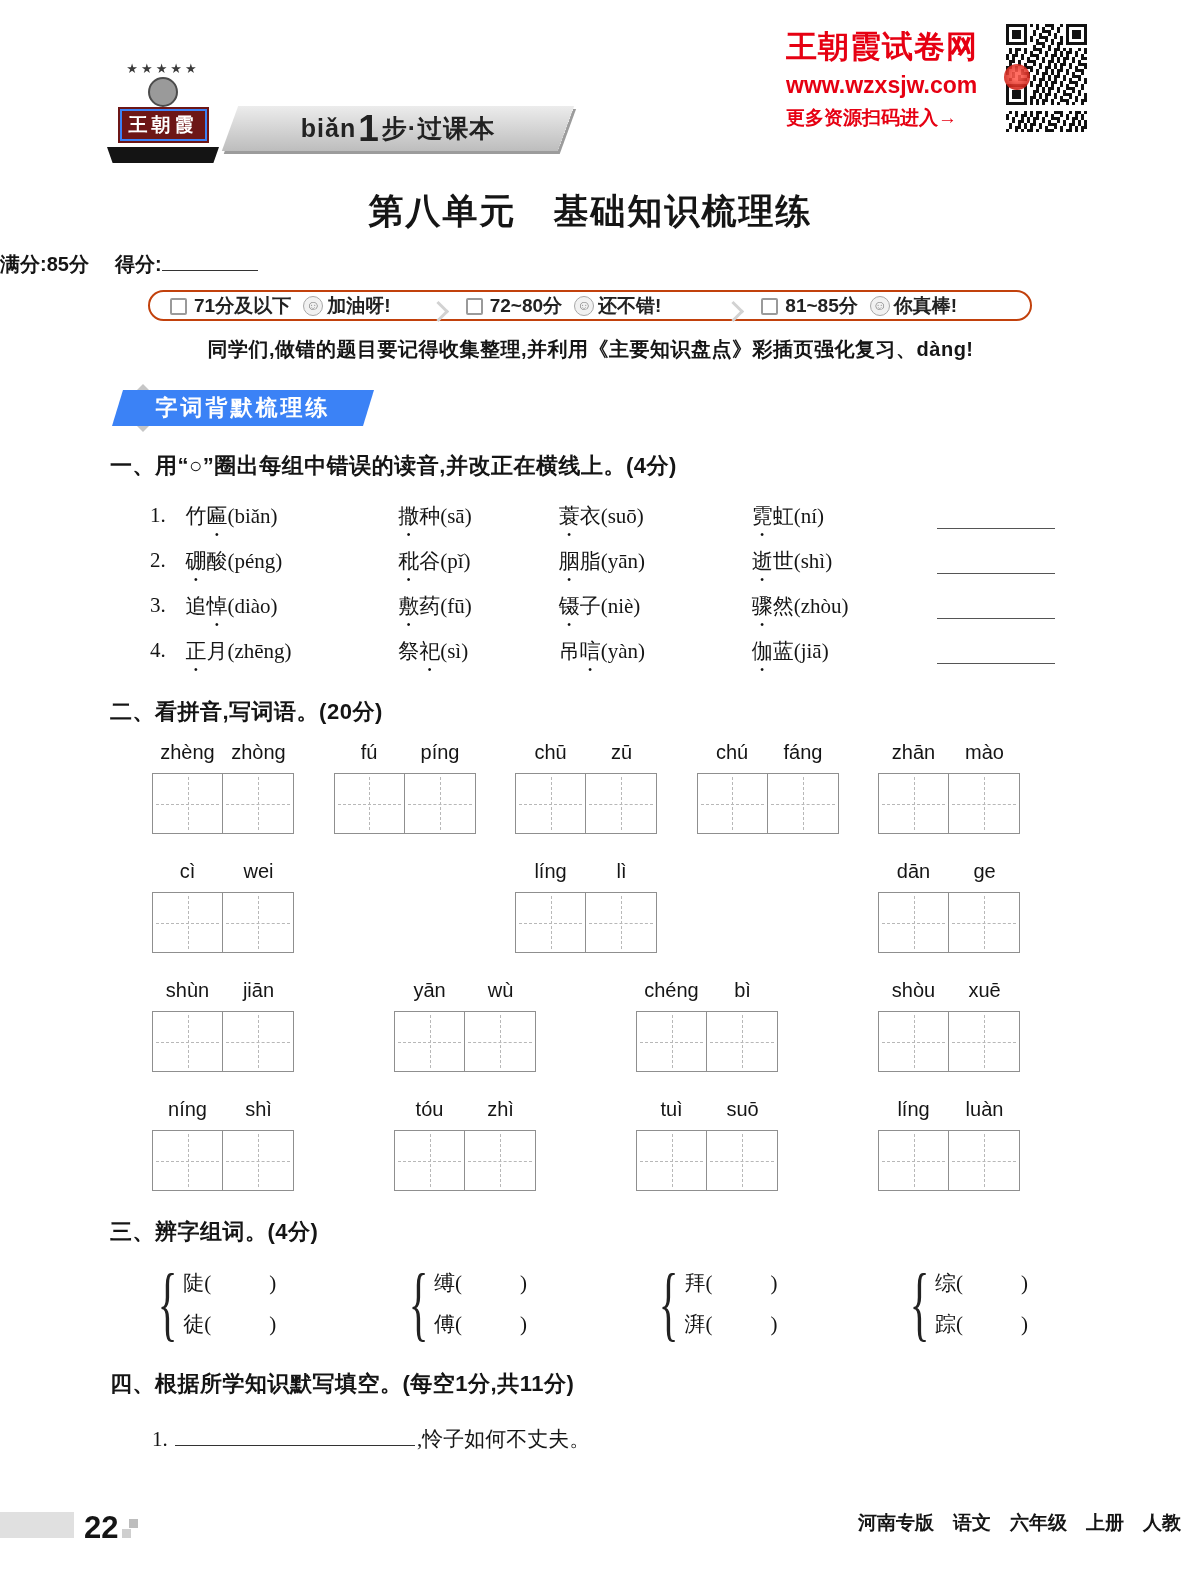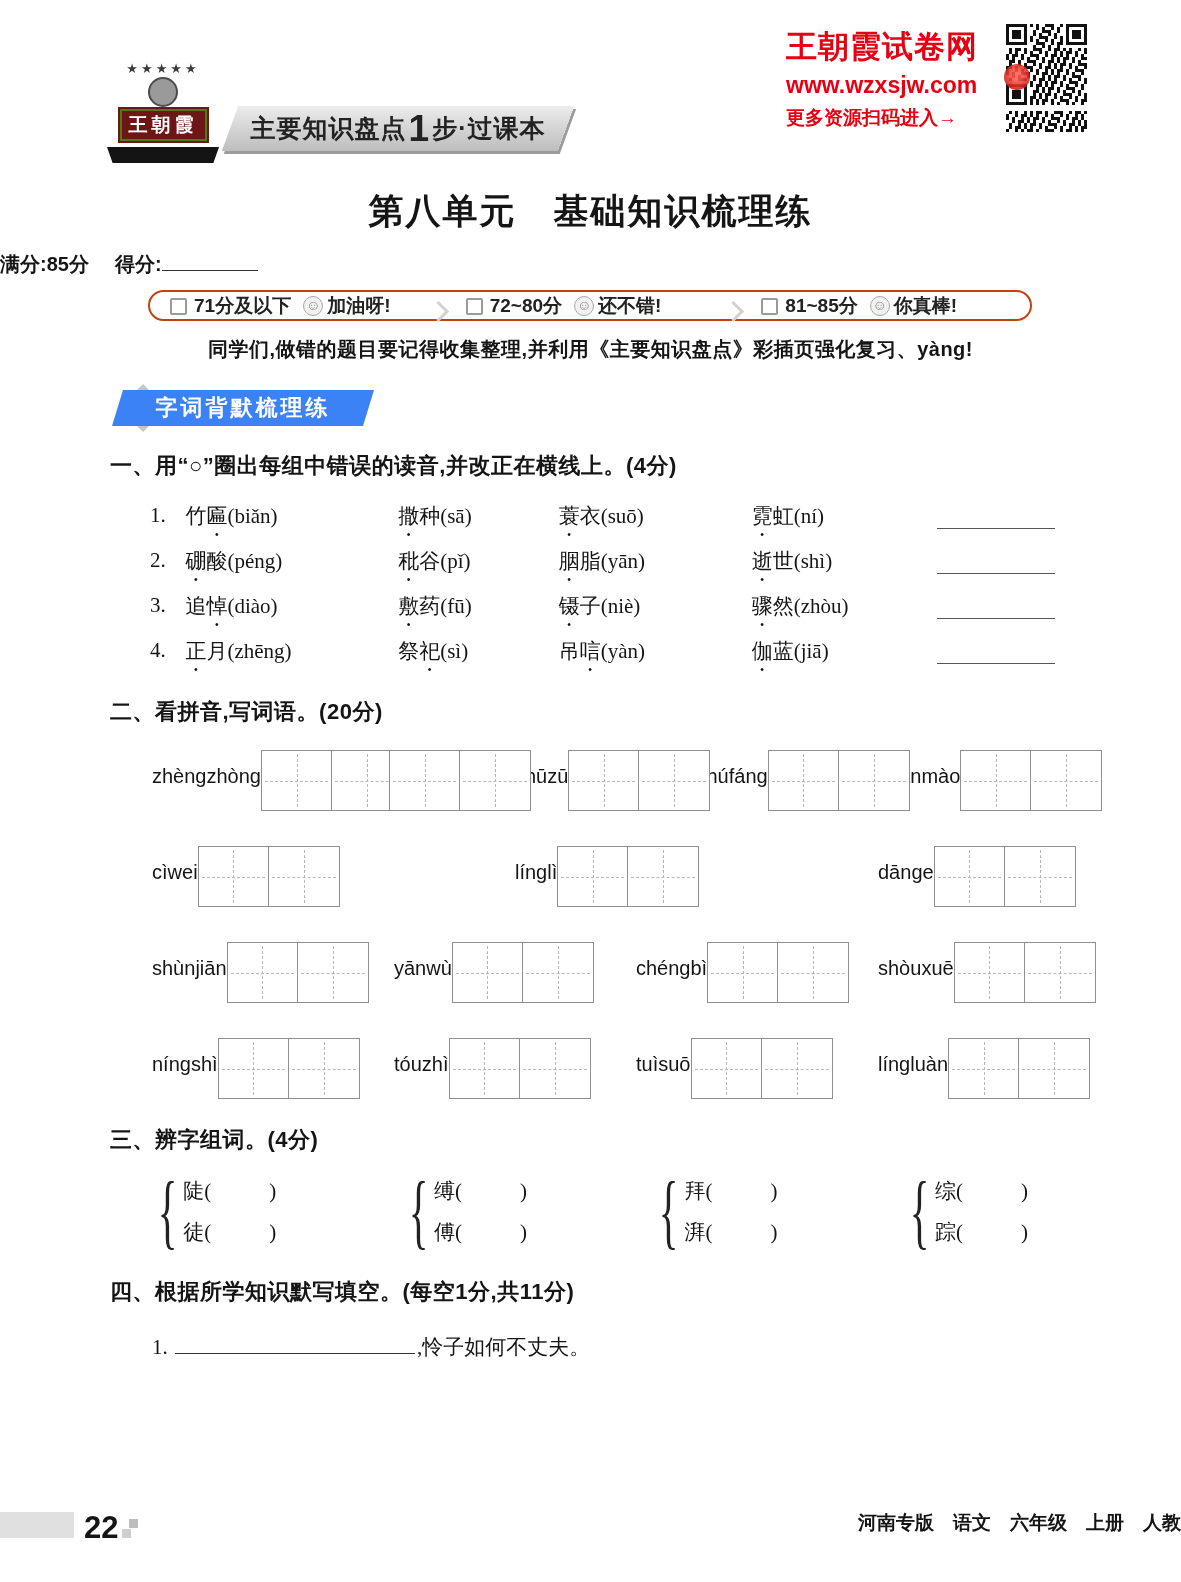--- a/index.html
+++ b/index.html
@@ -13,21 +13,21 @@
   .siteurl{font-size:23px;font-weight:800;margin-top:4px}
   .qrhint{font-size:19px;font-weight:800;margin-top:6px}
   .qrwrap{position:absolute;top:24px;left:1006px;width:81px;height:110px}
   .seal{position:absolute;left:-2px;top:40px;width:26px;height:26px;border-radius:50%;
         background:radial-gradient(circle at 50% 45%, #ff5a4d 20%, #c81a10 75%);opacity:.88}
 
   
   .logo{position:absolute;top:62px;left:106px;width:114px;text-align:center}
   .stars{font-size:13px;letter-spacing:3px;color:#3a3a3a;line-height:1}
   .portrait{width:30px;height:30px;border-radius:50%;background:#9a9a9a;border:2px solid #4c4c4c;margin:2px auto}
-  .namebox{width:fit-content;margin:1px auto 0;background:#6d1616;color:#fff;border:2px solid #4d7c0f;
+  .namebox{width:fit-content;margin:1px auto 0;background:#6d1616;color:#fff;border:2px solid #3b82f6;
            outline:2px solid #6d1616;font-size:19px;font-weight:800;letter-spacing:4px;padding:1px 7px}
   .logoribbon{width:112px;height:16px;background:#141414;margin:6px auto 0;
               clip-path:polygon(0 0,100% 0,95% 100%,5% 100%)}
 
   
   .step-ribbon{position:absolute;left:230px;top:106px;width:336px;height:45px}
   .rb-bg{position:absolute;inset:0;background:linear-gradient(180deg,#ececec,#bdbdbd);
          transform:skewX(-20deg);box-shadow:3px 3px 0 #9c9c9c}
   .rb-text{position:absolute;inset:0;display:flex;align-items:center;justify-content:center;
            font-size:25px;font-weight:800;color:#222;letter-spacing:1px}
@@ -70,21 +70,21 @@
   .q1item{display:inline-block}
   .q1item .ch{position:relative;display:inline-block}
   .dotch::after{content:"•";position:absolute;left:50%;transform:translateX(-50%);bottom:-11px;
                 font-size:12px;color:#111;line-height:1}
   .c0{width:216px}.c1{width:163px}.c2{width:196px}.c3{width:188px}
   .ansline{margin-left:auto;width:120px;border-bottom:1.5px solid #555;height:14px;transform:translateY(6px)}
 
   
   .q2grid{margin:14px 0 0 152px;width:868px}
   .q2row{display:flex;justify-content:space-between;margin-bottom:26px}
-  .pgroup{width:142px;display:flex;flex-direction:row;align-items:center}
+  .pgroup{width:142px;display:flex;flex-direction:column;align-items:center}
   .pline{display:flex;width:100%;font-size:20px;font-family:"Liberation Sans",sans-serif}
   .pline span{flex:1;text-align:center}
   .wbox{display:flex;margin-top:9px}
   .sq{width:71px;height:61px;border:1px solid #8f8f8f;position:relative;background:#fff}
   .sq + .sq{border-left:none}
   .sq::before{content:"";position:absolute;left:3px;right:3px;top:50%;border-top:1px dashed #b8b8b8}
   .sq::after{content:"";position:absolute;top:3px;bottom:3px;left:50%;border-left:1px dashed #b8b8b8}
 
   
   .q3groups{display:flex;justify-content:space-between;margin:16px 0 0 148px;width:880px}
@@ -113,21 +113,21 @@
   <div class="logo">
     <div class="stars">★★★★★</div>
     <div class="portrait"></div>
     <div class="namebox">王朝霞</div>
     <div class="logoribbon"></div>
   </div>
 
   <div class="step-ribbon">
     <span class="rb-bg"></span>
     <span class="rb-text">
-        <span>主要知识盘点</span>
+        <span>biǎn</span>
         <b class="bignum">1</b>
         <span>步·过课本</span>
       </span>
   </div>
 
   <div class="redbrand">
     <div class="sitename">王朝霞试卷网</div>
     <div class="siteurl">www.wzxsjw.com</div>
     <div class="qrhint">更多资源扫码进入→</div>
   </div>
@@ -520,21 +520,21 @@
       </div>
       <span class="chev"></span>
       <div class="band">
         <span class="cbox"></span>
         <span>81~85分</span>
         <span class="face">☺</span>
         <span>你真棒!</span>
       </div>
     </div>
 
-  <p class="tip">同学们,做错的题目要记得收集整理,并利用《主要知识盘点》彩插页强化复习、yàng!</p>
+  <p class="tip">同学们,做错的题目要记得收集整理,并利用《主要知识盘点》彩插页强化复习、dàng!</p>
 
   <div class="secwrap">
     <span class="diamond"></span>
     <span class="secbanner">字词背默梳理练</span>
   </div>
 
   <div class="qlabel">一、用“○”圈出每组中错误的读音,并改正在横线上。(4分)</div>
   <div class="q1rows" id="q1rows">
       <div class="q1row">
         <span class="qnum">1.</span>

